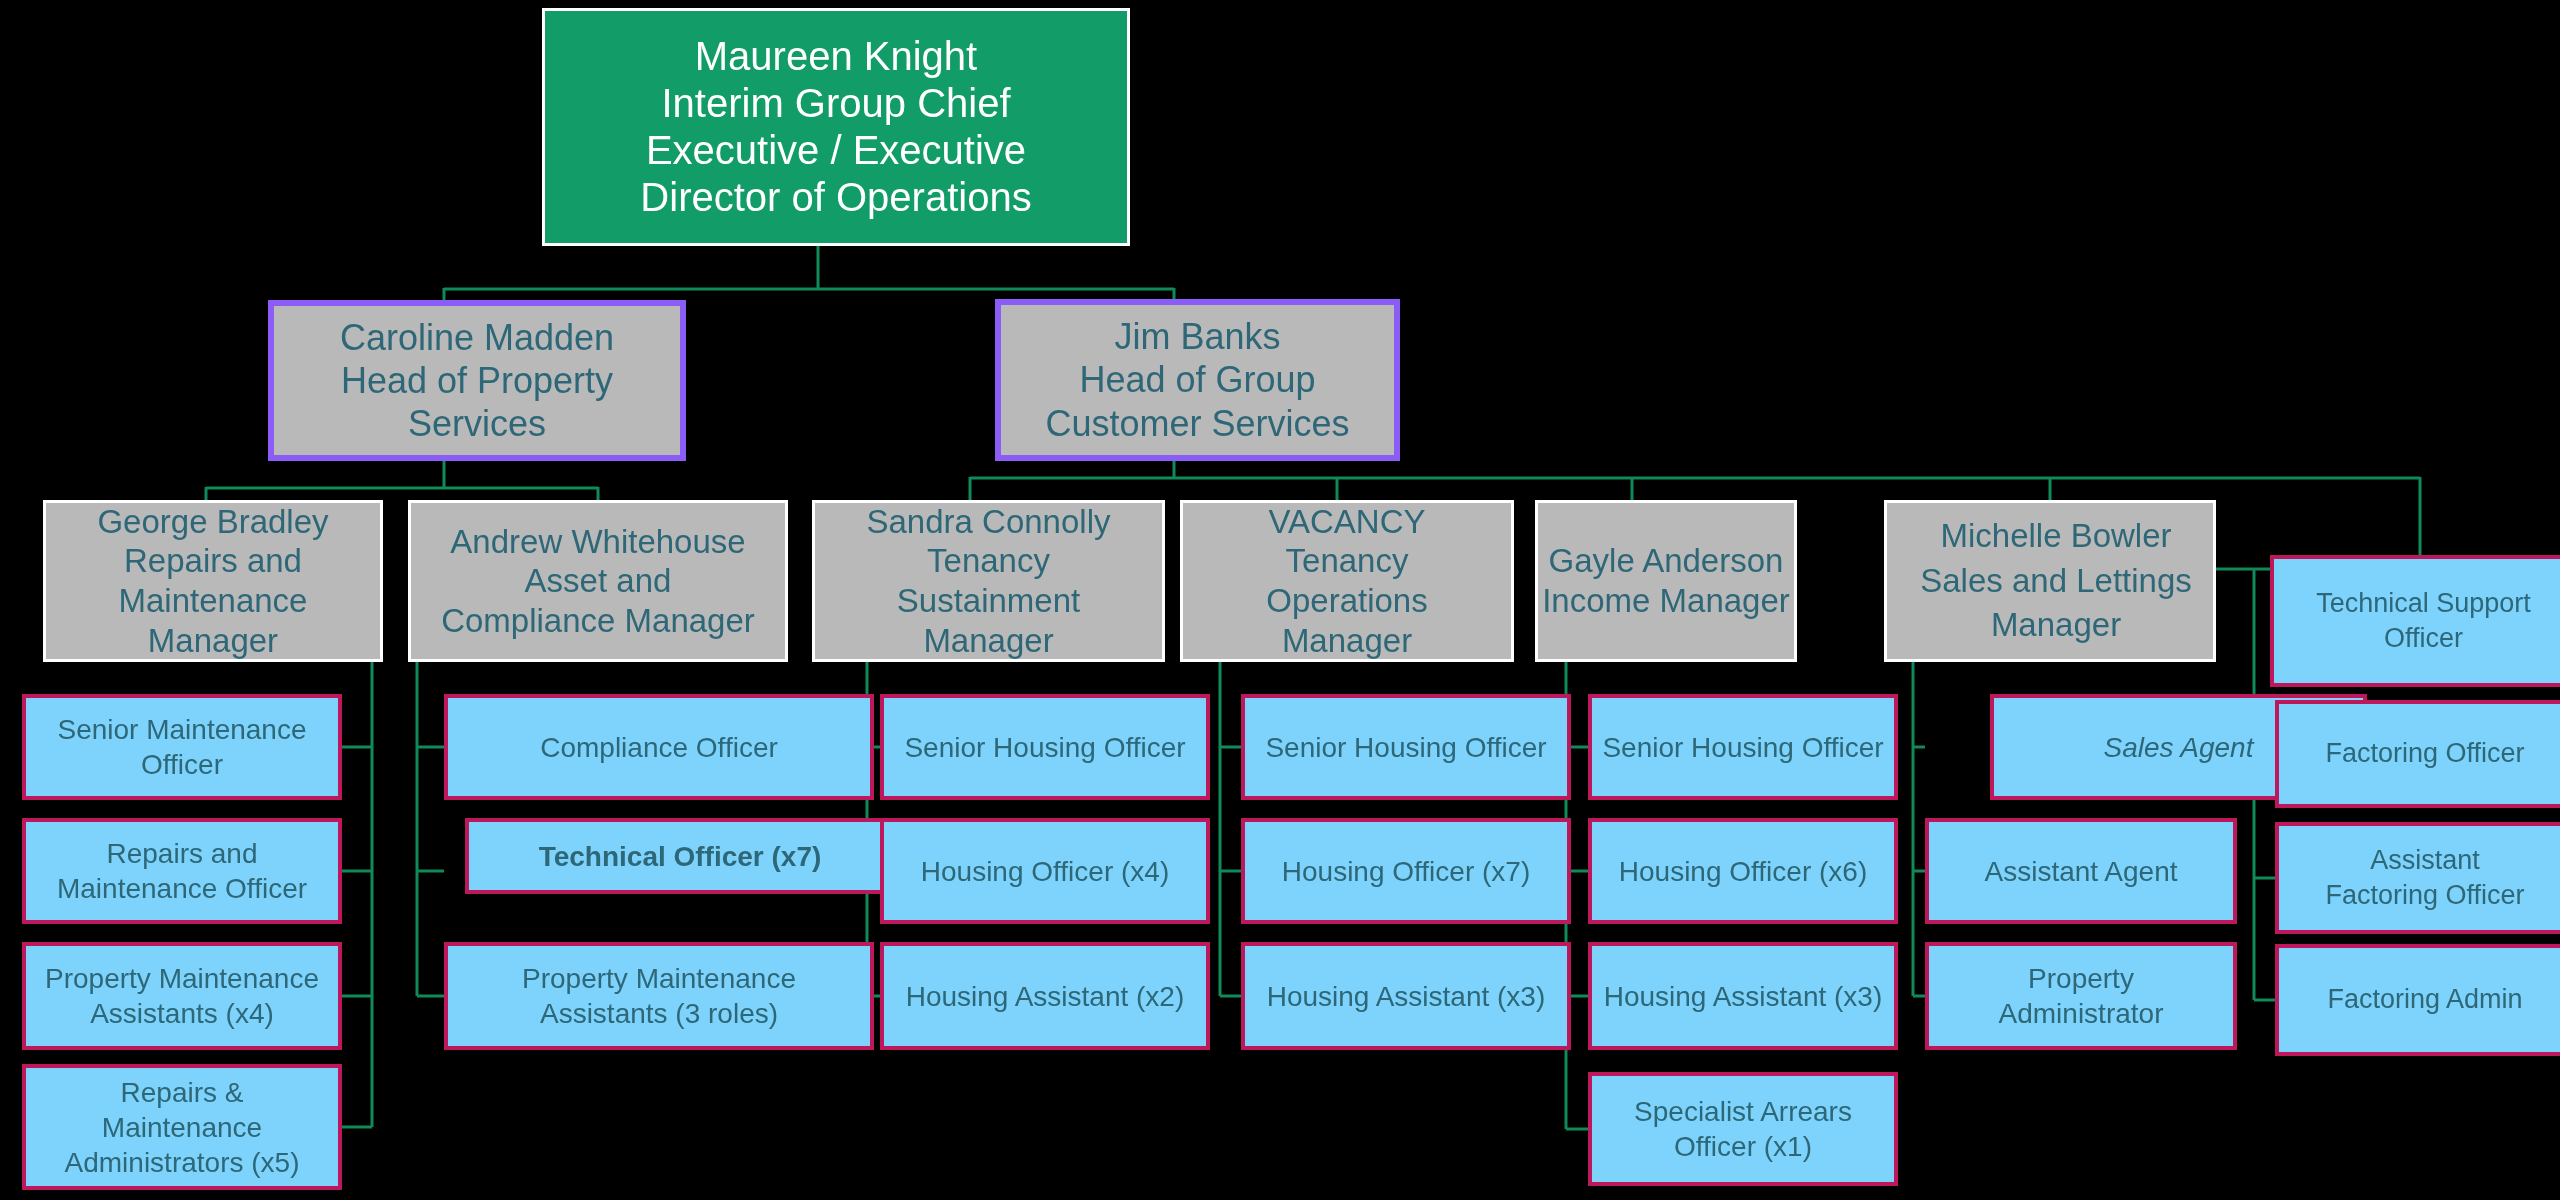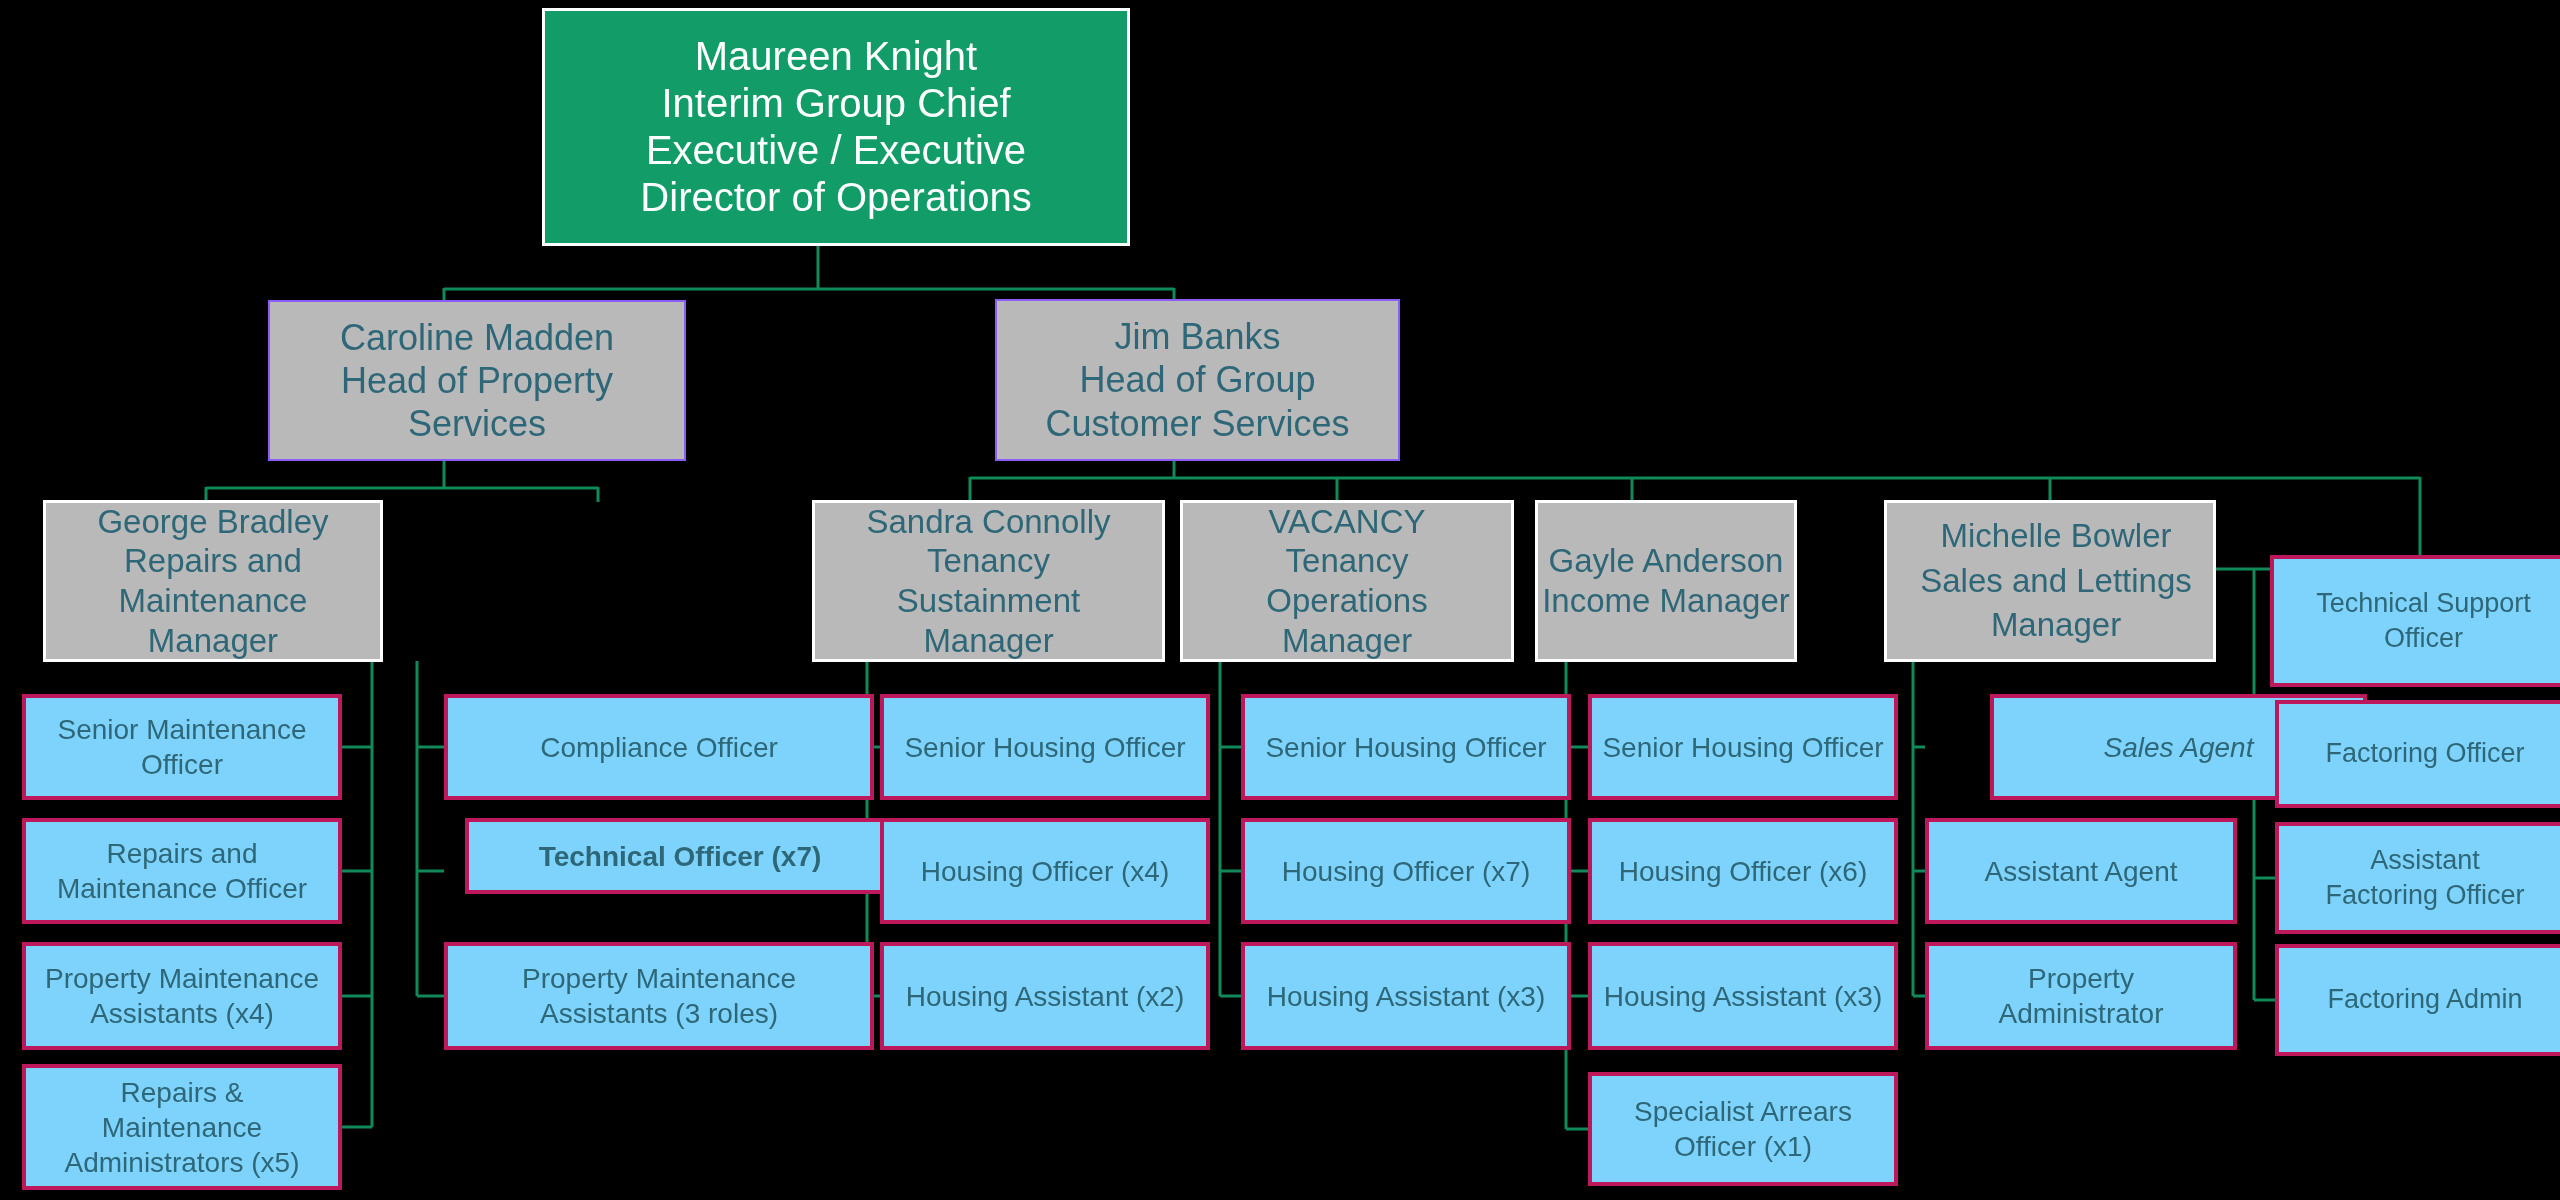--- a/index.html
+++ b/index.html
@@ -34,21 +34,21 @@
   }
   .node.exec {
     background: #119c68;
     border: 3px solid #ffffff;
     color: #ffffff;
     font-size: 40px;
     line-height: 1.18;
   }
   .node.mgr2 {
     background: #b9b9b9;
-    border: 2px solid #8b5cf6;
+    border: 6px solid #8b5cf6;
     font-size: 36px;
     line-height: 1.2;
   }
   .node.mgr3 {
     background: #b9b9b9;
     border: 3px solid #ffffff;
     font-size: 33px;
     line-height: 1.2;
   }
   .node.mgr3.loose {
@@ -141,20 +141,23 @@
 Head of Property
 Services</div>
   <div class="node mgr2" style="left:975px; top:299px; width:405px; height:162px;">Jim Banks
 Head of Group
 Customer Services</div>
 
   <div class="node mgr3" style="left:23px; top:500px; width:340px; height:162px;">George Bradley
 Repairs and
 Maintenance
 Manager</div>
+  <div class="node mgr3" style="left:388px; top:500px; width:380px; height:162px;">Andrew Whitehouse
+Asset and
+Compliance Manager</div>
   <div class="node mgr3" style="left:792px; top:500px; width:353px; height:162px;">Sandra Connolly
 Tenancy
 Sustainment
 Manager</div>
   <div class="node mgr3" style="left:1160px; top:500px; width:334px; height:162px;">VACANCY
 Tenancy
 Operations
 Manager</div>
   <div class="node mgr3" style="left:1515px; top:500px; width:262px; height:162px;">Gayle Anderson
 Income Manager</div>

